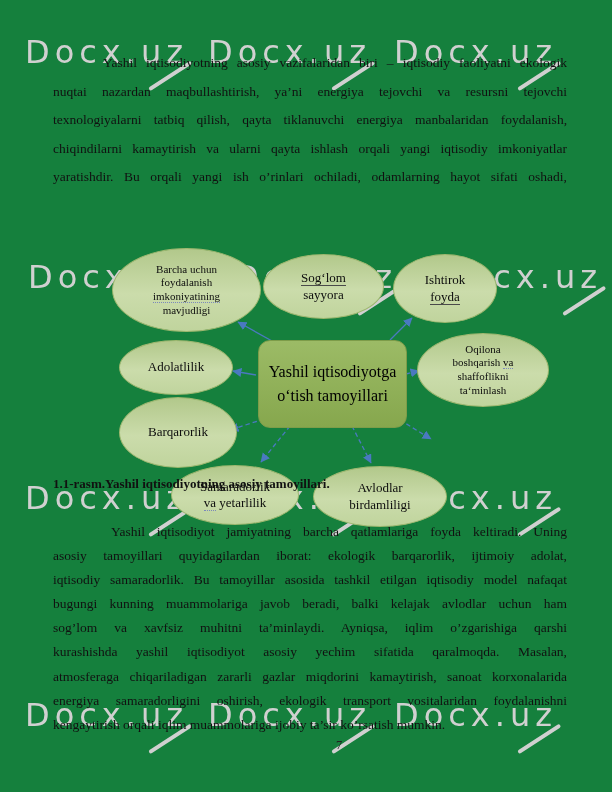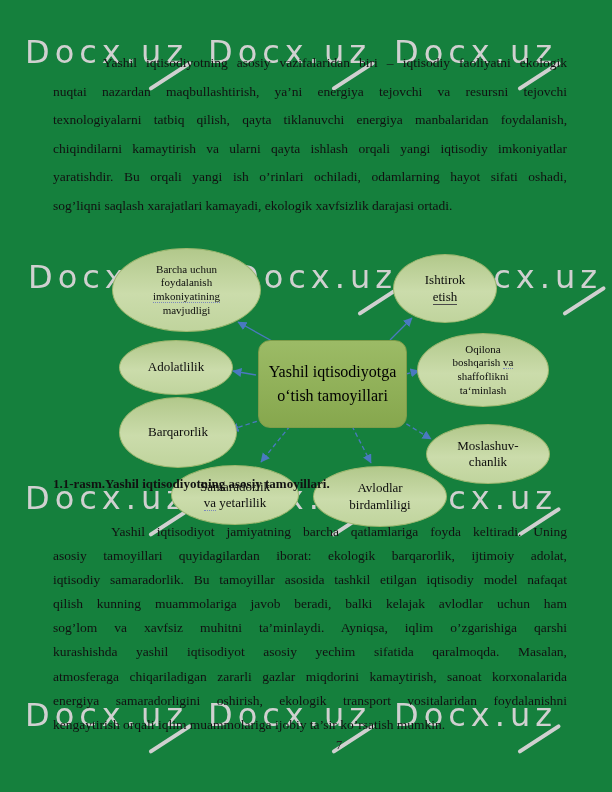--- a/index.html
+++ b/index.html
@@ -69,21 +69,20 @@
       <div class="wm" style="left: 208px; top: 699px; color: rgb(208, 208, 208);">Docx.uz</div>
       <div class="wm" style="left: 394px; top: 699px; color: rgb(208, 208, 208);">Docx.uz</div>
     </div>
 
   <div class="para para-1" id="p1">
       <div class="jline" style="text-indent: 50px;">Yashil iqtisodiyotning asosiy vazifalaridan biri – iqtisodiy faoliyatni ekologik</div>
       <div class="jline">nuqtai nazardan maqbullashtirish, ya’ni energiya tejovchi va resursni tejovchi</div>
       <div class="jline">texnologiyalarni tatbiq qilish, qayta tiklanuvchi energiya manbalaridan foydalanish,</div>
       <div class="jline">chiqindilarni kamaytirish va ularni qayta ishlash orqali yangi iqtisodiy imkoniyatlar</div>
       <div class="jline">yaratishdir. Bu orqali yangi ish o’rinlari ochiladi, odamlarning hayot sifati oshadi,</div>
-      <div class="jline lastline">sog’liqni saqlash xarajatlari kamayadi, ekologik xavfsizlik darajasi ortadi.</div>
     </div>
 
   <div class="diagram" id="diagram">
     <svg id="arrows" width="612" height="792" viewBox="0 0 612 792">
       <defs>
         <marker id="ah" markerWidth="8" markerHeight="8" refX="6.5" refY="3.5" orient="auto">
           <path d="M0,0 L7,3.5 L0,7 Z" fill="#4a79c0"></path>
         </marker>
       </defs>
     <line x1="272" y1="301" x2="238" y2="282" stroke="#4a79c0" stroke-width="1.3" marker-end="url(#ah)"></line>
@@ -94,39 +93,39 @@
         <line x1="290" y1="386" x2="261" y2="422" stroke="#4a79c0" stroke-width="1.3" stroke-dasharray="4.5 3" marker-end="url(#ah)"></line>
         <line x1="352" y1="386" x2="371" y2="423" stroke="#4a79c0" stroke-width="1.3" stroke-dasharray="4.5 3" marker-end="url(#ah)"></line>
         <line x1="400" y1="380" x2="431" y2="399" stroke="#4a79c0" stroke-width="1.3" stroke-dasharray="4.5 3" marker-end="url(#ah)"></line>
       </svg>
   <div class="node" style="left: 112px; top: 208px; width: 147px; height: 82px; font-size: 11px;">
         <div><span>Barcha uchun</span></div>
         <div><span>foydalanish</span></div>
         <div><span class="u1">imkoniyatining</span></div>
         <div><span>mavjudligi</span></div>
       </div>
+      <div class="node" style="left: 263px; top: 214px; width: 119px; height: 63px; font-size: 13px;">
+        <div><span class="u2">Sog‘lom</span></div>
+        <div><span>sayyora</span></div>
+      </div>
       <div class="node" style="left: 393px; top: 214px; width: 102px; height: 67px; font-size: 13px;">
         <div><span>Ishtirok</span></div>
-        <div><span class="u2">etish</span></div>
+        <div><span class="u2">foyda</span></div>
       </div>
       <div class="node" style="left: 119px; top: 300px; width: 112px; height: 53px; font-size: 13px;">
         <div><span>Adolatlilik</span></div>
       </div>
       <div class="node" style="left: 417px; top: 293px; width: 130px; height: 72px; font-size: 11px;">
         <div><span>Oqilona</span></div>
         <div><span>boshqarish </span><span class="u1">va</span></div>
         <div><span>shaffoflikni</span></div>
         <div><span>ta‘minlash</span></div>
       </div>
       <div class="node" style="left: 119px; top: 357px; width: 116px; height: 69px; font-size: 13px;">
         <div><span>Barqarorlik</span></div>
-      </div>
-      <div class="node" style="left: 426px; top: 384px; width: 122px; height: 58px; font-size: 13px;">
-        <div><span>Moslashuv-</span></div>
-        <div><span>chanlik</span></div>
       </div>
       <div class="node" style="left: 171px; top: 425px; width: 126px; height: 58px; font-size: 13px;">
         <div><span>Samaradorlik</span></div>
         <div><span class="u1">va</span><span> yetarlilik</span></div>
       </div>
       <div class="node" style="left: 313px; top: 426px; width: 132px; height: 59px; font-size: 13px;">
         <div><span>Avlodlar</span></div>
         <div><span>birdamliligi</span></div>
       </div>
       <div class="cbox" style="left: 258px; top: 300px; width: 147px; height: 86px;">
@@ -134,21 +133,21 @@
         <div>o‘tish tamoyillari</div>
       </div>
     </div>
 
   <div class="caption">1.1-rasm.Yashil iqtisodiyotning asosiy tamoyillari.</div>
 
   <div class="para para-2" id="p2">
       <div class="jline" style="text-indent: 58px;">Yashil iqtisodiyot jamiyatning barcha qatlamlariga foyda keltiradi. Uning</div>
       <div class="jline">asosiy tamoyillari quyidagilardan iborat: ekologik barqarorlik, ijtimoiy adolat,</div>
       <div class="jline">iqtisodiy samaradorlik. Bu tamoyillar asosida tashkil etilgan iqtisodiy model nafaqat</div>
-      <div class="jline">qilish kunning muammolariga javob beradi, balki kelajak avlodlar uchun ham</div>
+      <div class="jline">bugungi kunning muammolariga javob beradi, balki kelajak avlodlar uchun ham</div>
       <div class="jline">sog’lom va xavfsiz muhitni ta’minlaydi. Ayniqsa, iqlim o’zgarishiga qarshi</div>
       <div class="jline">kurashishda yashil iqtisodiyot asosiy yechim sifatida qaralmoqda. Masalan,</div>
       <div class="jline">atmosferaga chiqariladigan zararli gazlar miqdorini kamaytirish, sanoat korxonalarida</div>
       <div class="jline">energiya samaradorligini oshirish, ekologik transport vositalaridan foydalanishni</div>
       <div class="jline lastline">kengaytirish orqali iqlim muammolariga ijobiy ta’sir ko’rsatish mumkin.</div>
     </div>
 
   <div class="pagenum">7</div>
 
 </div>

